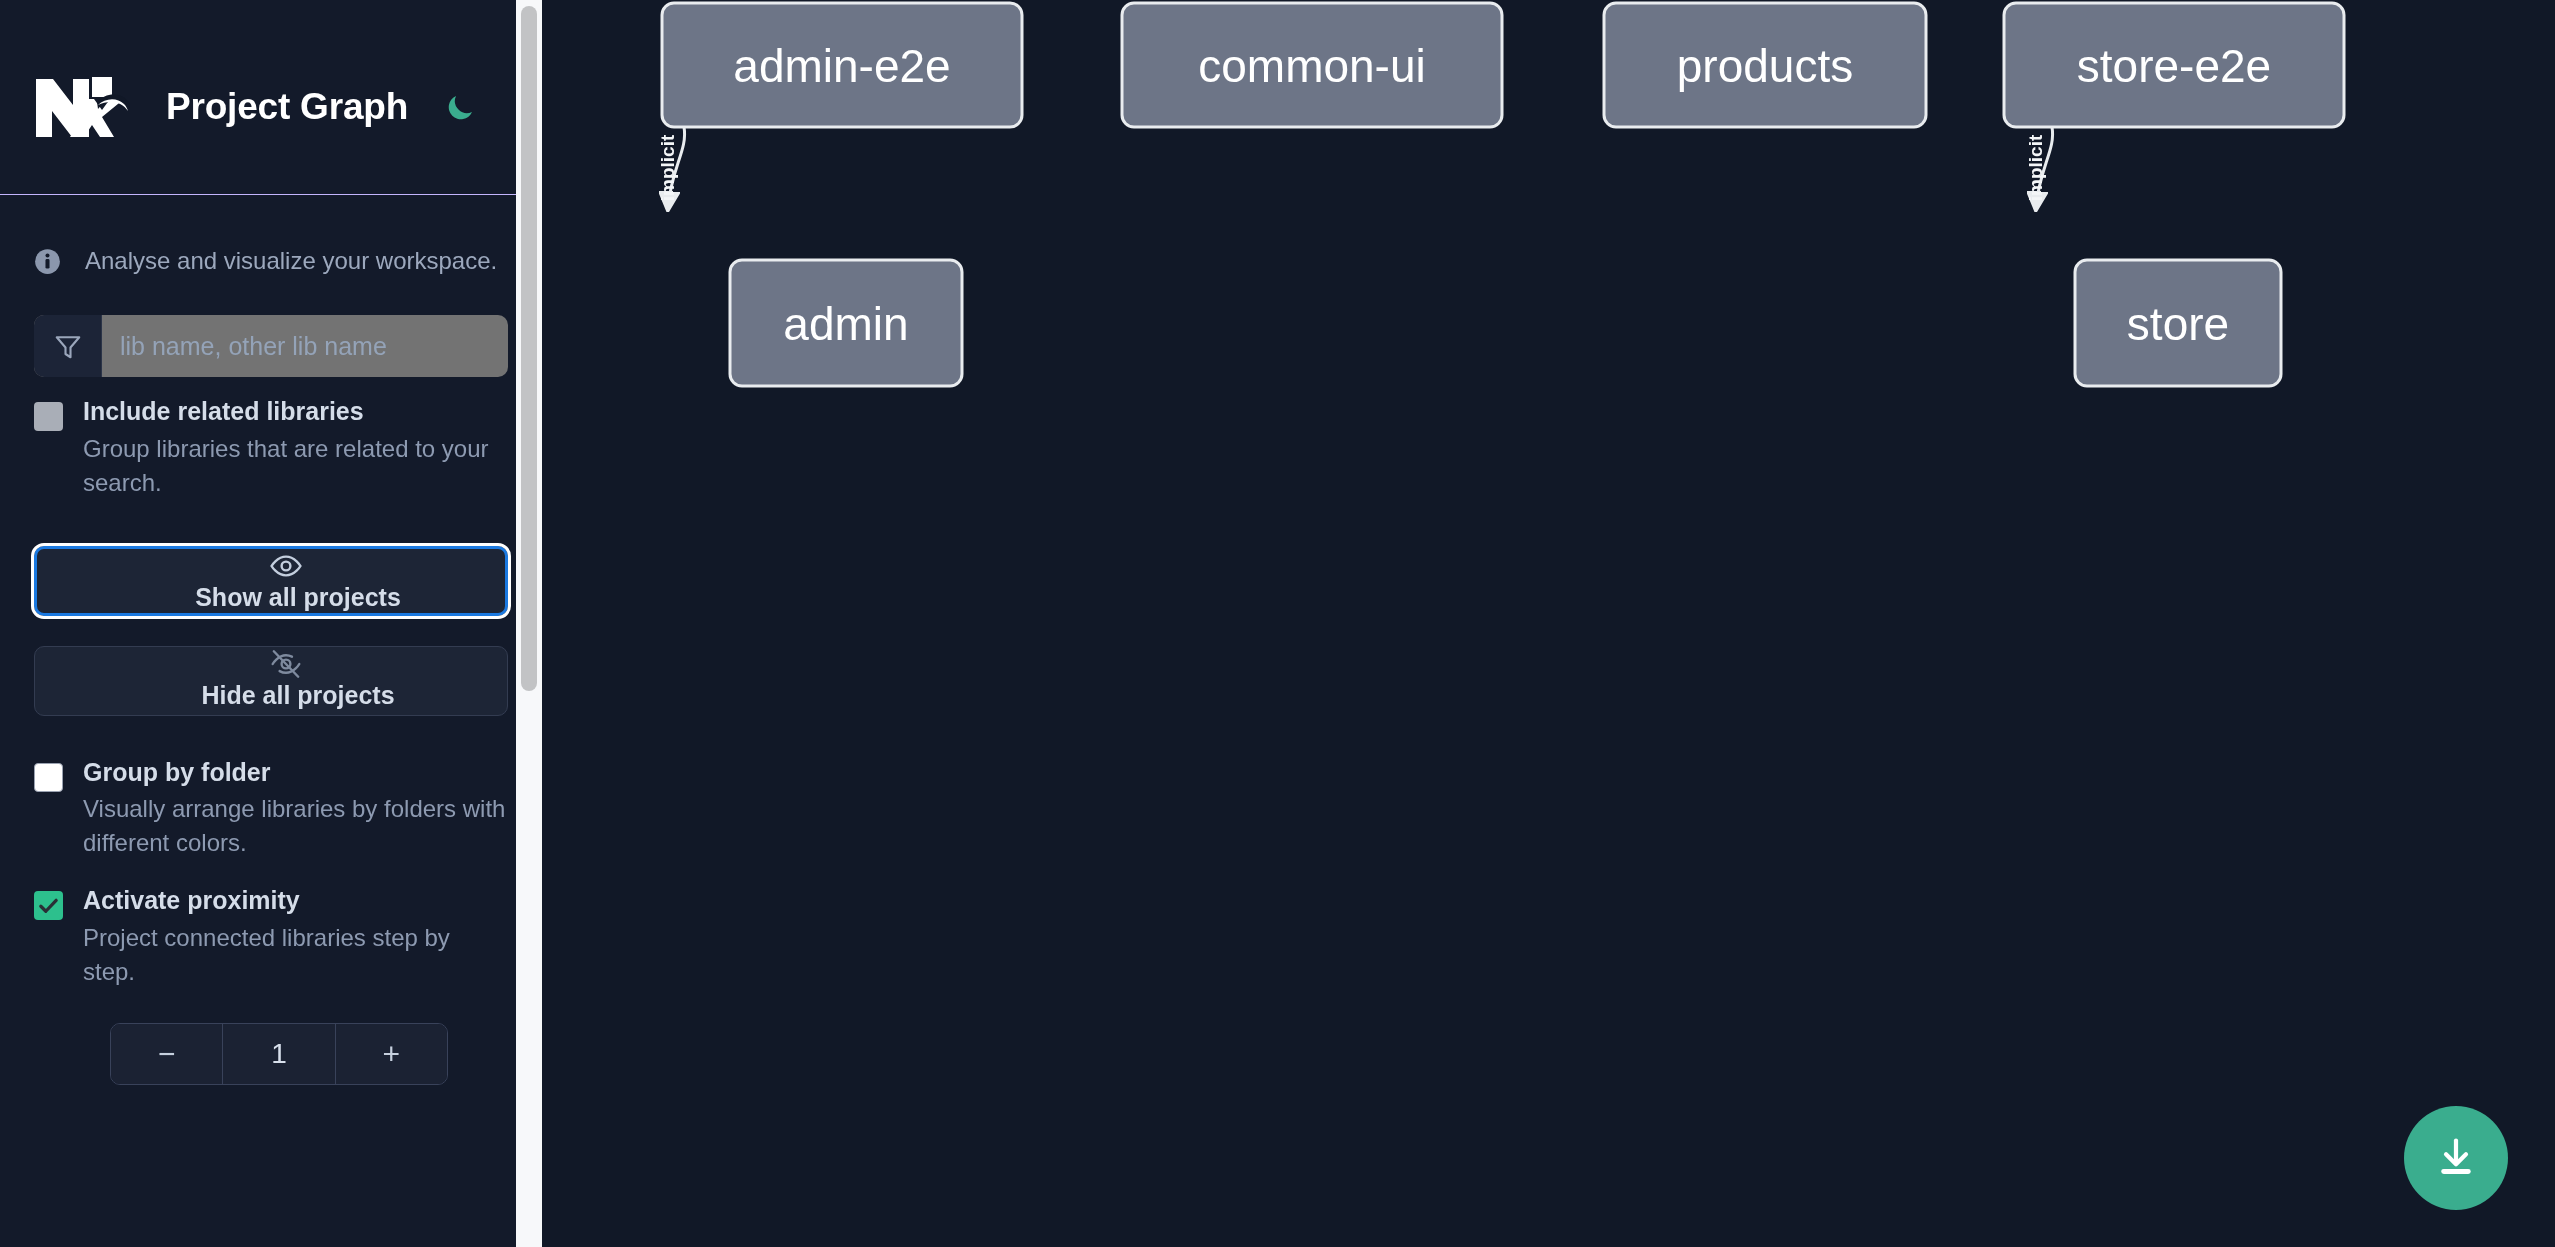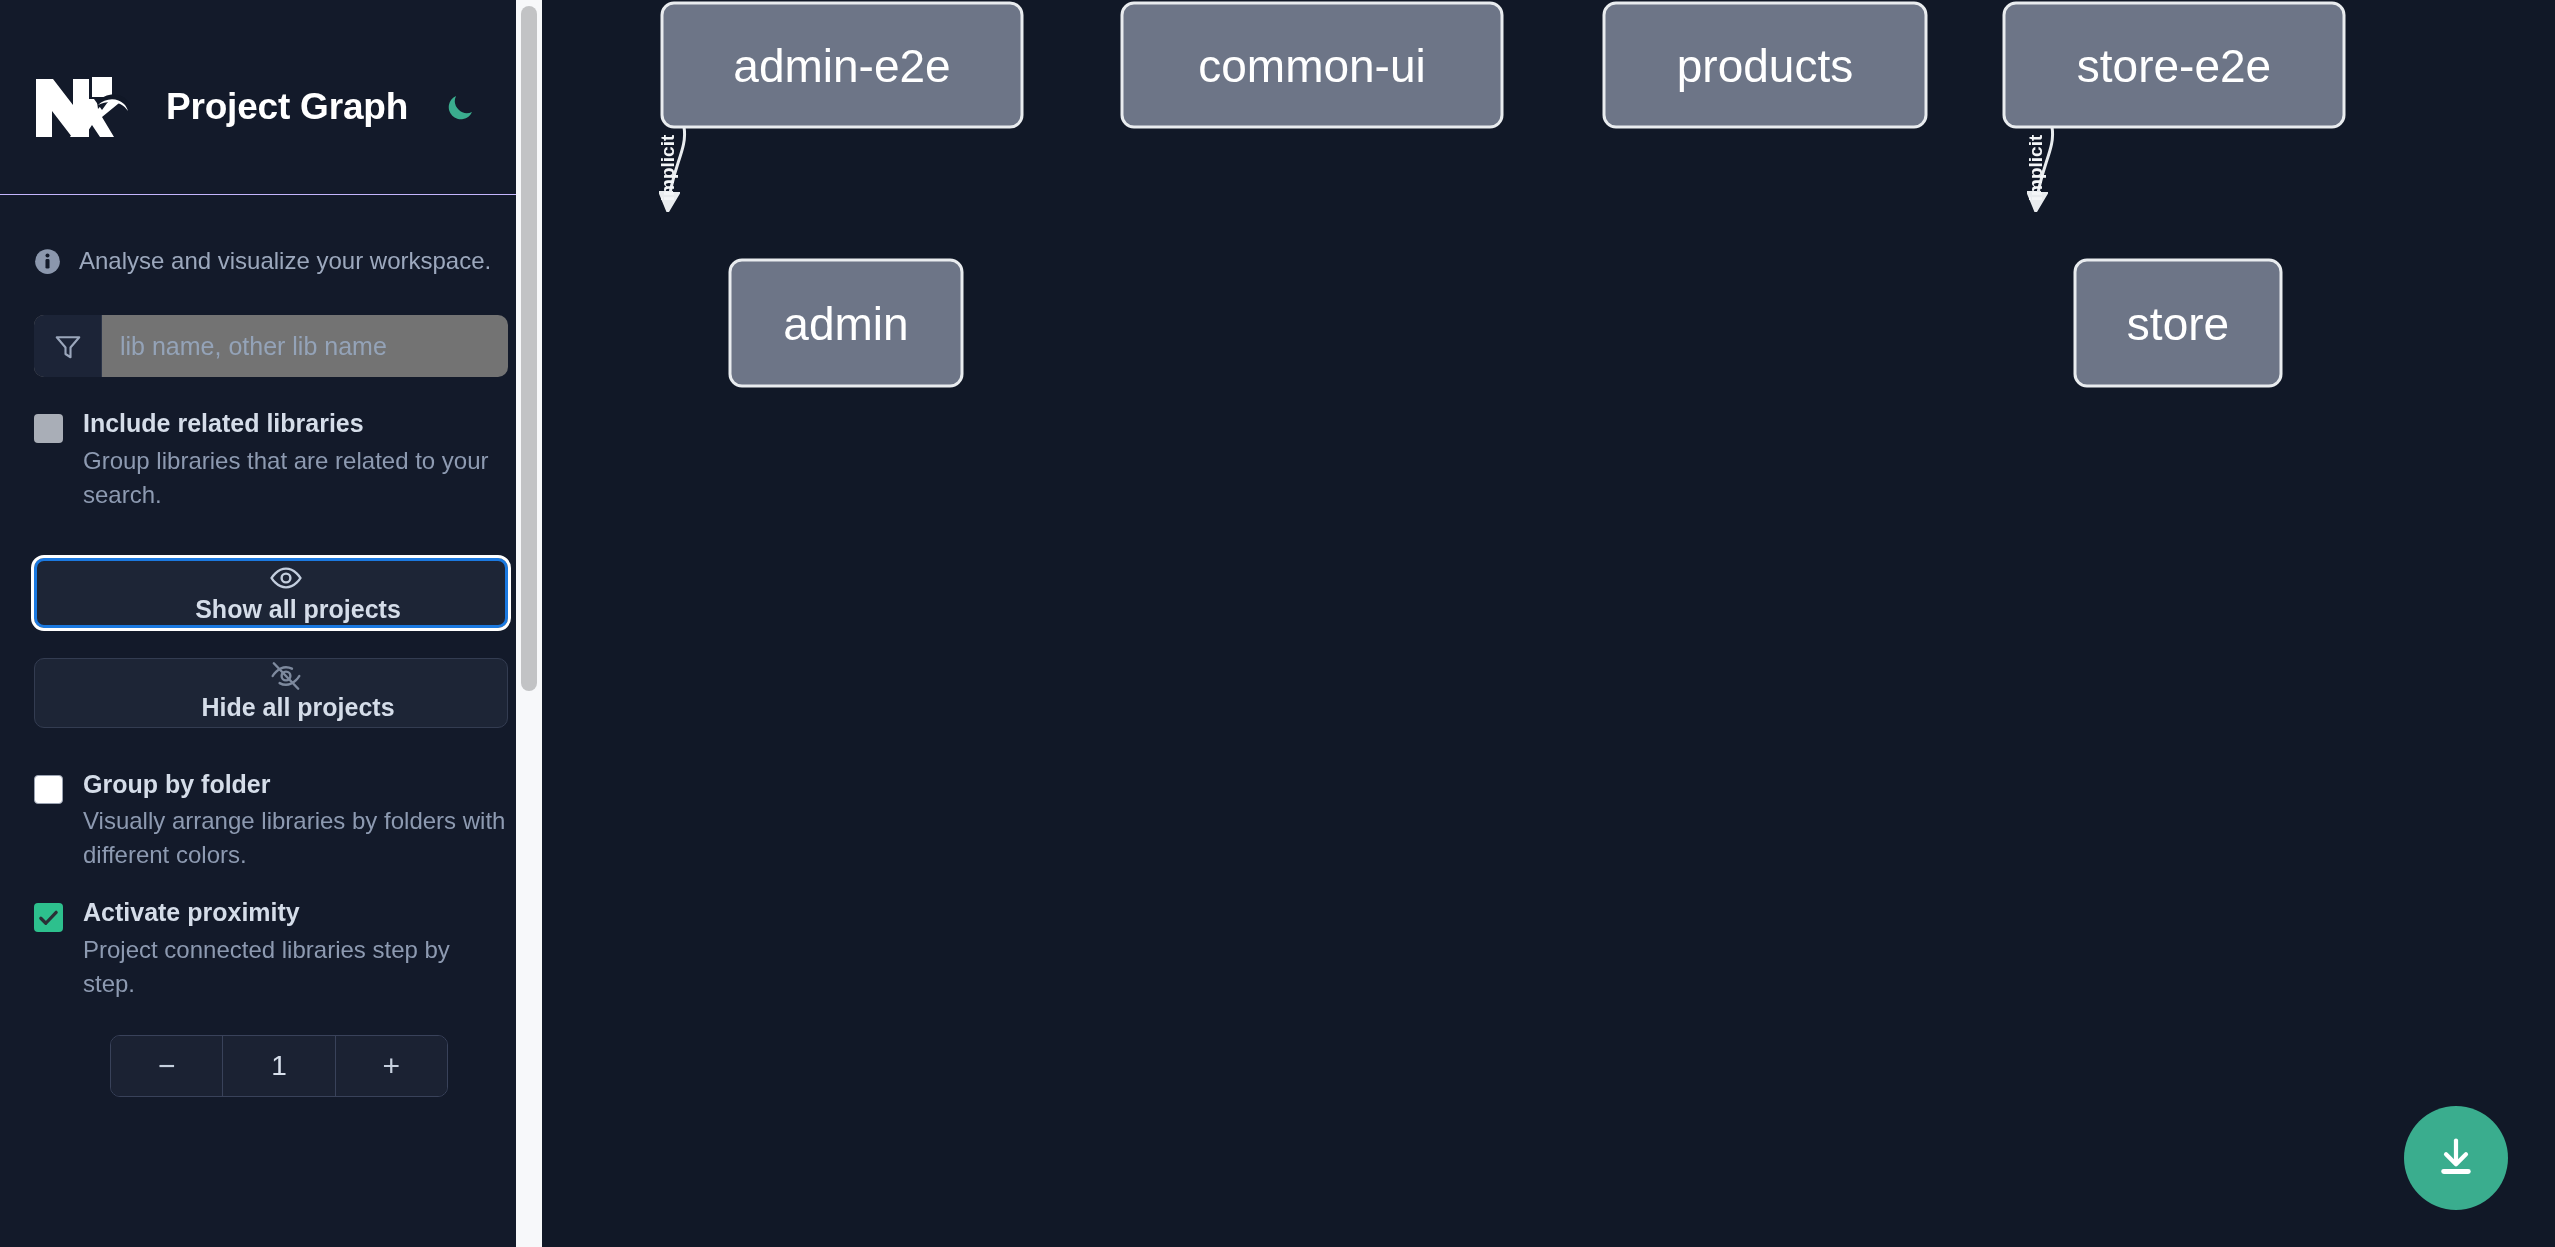--- a/index.html
+++ b/index.html
@@ -58,20 +58,21 @@
     align-items: center;
     justify-content: center;
     cursor: pointer;
   }
 
   .tagline {
     display: flex;
     align-items: center;
     padding: 36px 34px 0 34px;
     height: 96px;
+    gap: 6px;
   }
   .info-icon {
     width: 27px;
     height: 27px;
     flex: 0 0 27px;
     display: block;
   }
   .tagline-text {
     margin-left: 18px;
     font-size: 24px;
@@ -106,21 +107,21 @@
     color: #cbd5e1;
     font-size: 25px;
     font-family: "Liberation Sans", sans-serif;
     padding: 0 18px;
   }
   .filter-input::placeholder { color: #94a3b8; }
 
   .check-block {
     display: flex;
     padding: 0 34px;
-    margin-top: 32px;
+    margin-top: 20px;
   }
   .cb {
     width: 29px;
     height: 29px;
     flex: 0 0 29px;
     border-radius: 4px;
     margin-top: 5px;
     position: relative;
     cursor: pointer;
   }

